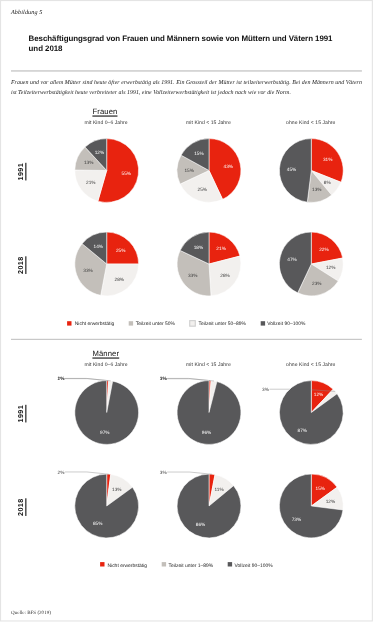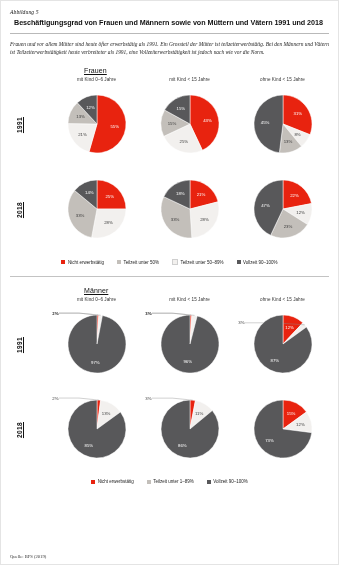--- a/index.html
+++ b/index.html
@@ -6,21 +6,21 @@
   body{
     width:339px;height:565px;
     background:#ffffff;
     font-family:"Liberation Sans", sans-serif;
     color:#1a1a1a;
     overflow:hidden;
   }
   .page{position:relative;width:339px;height:565px;box-sizing:border-box;padding:9px 10px 0 10px;}
 
   .fig-label{font-family:"Liberation Serif",serif;font-style:italic;font-size:5.6px;letter-spacing:.1px;color:#111;margin:0 0 3px 0;}
-  .fig-title{font-size:7.2px;font-weight:bold;color:#111;letter-spacing:-.05px;line-height:1.2;margin:4px;}
+  .fig-title{font-size:7.2px;font-weight:bold;color:#111;letter-spacing:-.05px;line-height:1.2;margin:16px;}
   .rule{height:1px;background:#b9b9b9;margin:5px 0 6px 0;}
 
   .lede{font-family:"Liberation Serif",serif;font-style:italic;font-size:5.4px;line-height:1.62;color:#222;margin:0;text-align:justify;}
 
   .section{margin-top:10px;}
   .sec-title{font-size:7px;font-weight:normal;color:#111;text-decoration:underline;margin:0 0 3px 74px;letter-spacing:.1px;}
 
   .grid{position:relative;}
   .colheads{display:flex;margin-left:40px;}
   .colhead{flex:1;text-align:center;font-size:4.6px;color:#333;letter-spacing:.05px;}

